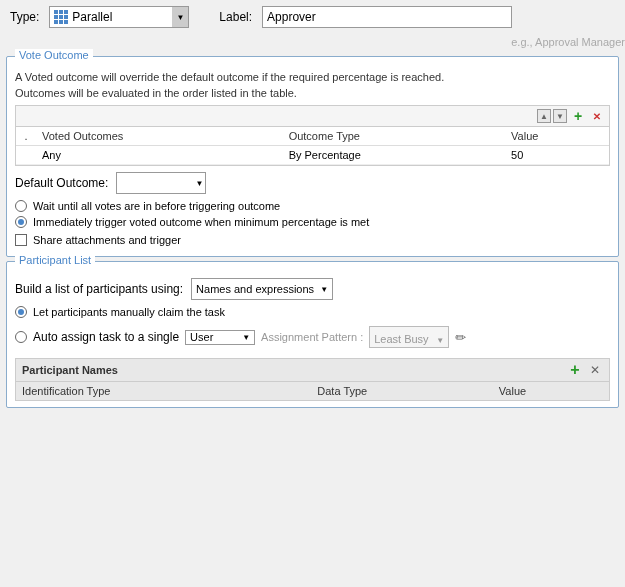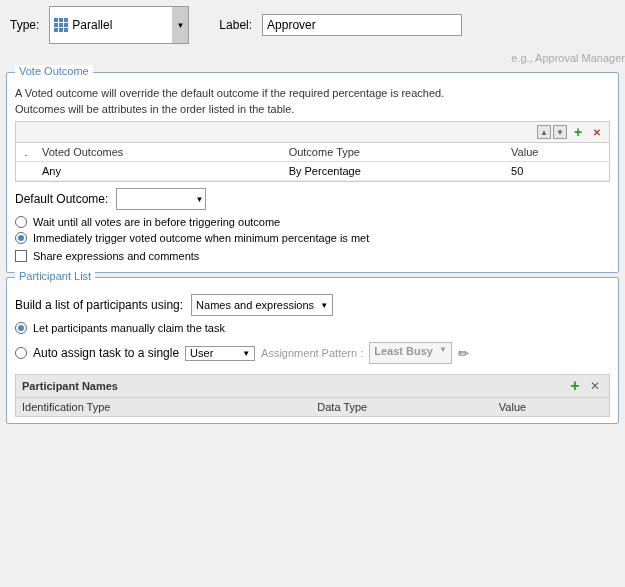--- a/index.html
+++ b/index.html
@@ -18,21 +18,21 @@
       padding: 6px 10px;
       background: #f0f0f0;
       gap: 10px;
     }
 
     .type-select {
       display: flex;
       align-items: center;
       border: 1px solid #999;
       background: white;
-      padding: 18px 4px;
+      padding: 2px 4px;
       width: 140px;
       height: 22px;
       cursor: pointer;
       position: relative;
     }
 
     .type-select .grid-icon {
       width: 14px;
       height: 14px;
       margin-right: 4px;
@@ -64,21 +64,21 @@
       right: 0;
       top: 0;
       bottom: 0;
     }
 
     .label-input {
       border: 1px solid #999;
       height: 22px;
       padding: 2px 4px;
       font-size: 12px;
-      width: 200px;
+      width: 250px;
     }
 
     .placeholder-text {
       color: #aaa;
       font-size: 11px;
       text-align: right;
       padding: 2px 0 4px 180px;
     }
 
     .section {
@@ -340,25 +340,24 @@
     }
 
     .least-busy-select {
       border: 1px solid #bbb;
       background: #f5f5f5;
       height: 22px;
       padding: 2px 18px 2px 4px;
       font-size: 11px;
       position: relative;
       display: inline-flex;
-      align-items: flex-start;
+      align-items: flex-end;
       cursor: pointer;
       min-width: 80px;
       color: #999;
-      font-weight: bold;
     }
 
     .least-busy-select::after {
       content: '▼';
       position: absolute;
       right: 4px;
       font-size: 8px;
       color: #999;
     }
 
@@ -440,21 +439,21 @@
     <div class="dropdown-arrow">▼</div>
   </div>
   <span style="margin-left:20px;">Label:</span>
   <input type="text" class="label-input" value="Approver" style="">
 </div>
 <div class="placeholder-text">e.g., Approval Manager</div>
 
 <div class="section">
   <span class="section-title">Vote Outcome</span>
   <p class="vote-desc" style="margin-top:8px;">A Voted outcome will override the default outcome if the required percentage is reached.</p>
-  <p class="vote-desc">Outcomes will be attributes in the order listed in the table.</p>
+  <p class="vote-desc">Outcomes will be evaluated in the order listed in the table.</p>
 
   <div class="vote-table-wrapper">
     <div class="table-toolbar">
       <div class="nav-arrows">
         <div class="nav-btn">▲</div>
         <div class="nav-btn">▼</div>
       </div>
       <div class="toolbar-btn green">+</div>
       <div class="toolbar-btn red">✕</div>
     </div>
@@ -491,21 +490,21 @@
       <span>Wait until all votes are in before triggering outcome</span>
     </div>
     <div class="radio-row">
       <div class="radio-btn selected"></div>
       <span>Immediately trigger voted outcome when minimum percentage is met</span>
     </div>
   </div>
 
   <div class="checkbox-row">
     <div class="checkbox"></div>
-    <span>Share expressions and comments</span>
+    <span>Share attachments and trigger</span>
   </div>
 </div>
 
 <div class="participant-section">
   <span class="participant-section-title">Participant List</span>
   <div class="participant-content">
 
     <div class="form-row" style="margin-top:6px;">
       <span>Build a list of participants using:</span>
       <div class="names-dropdown">

